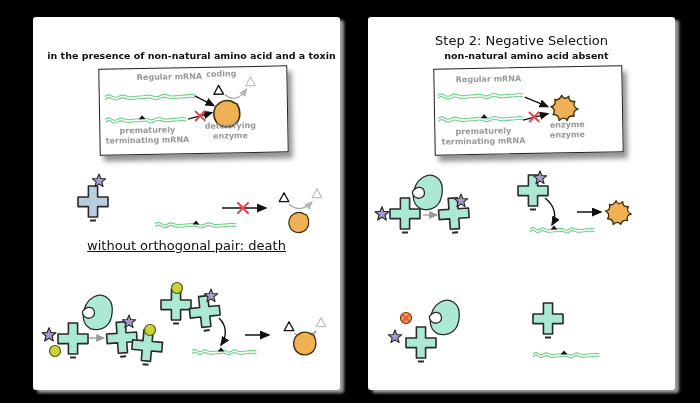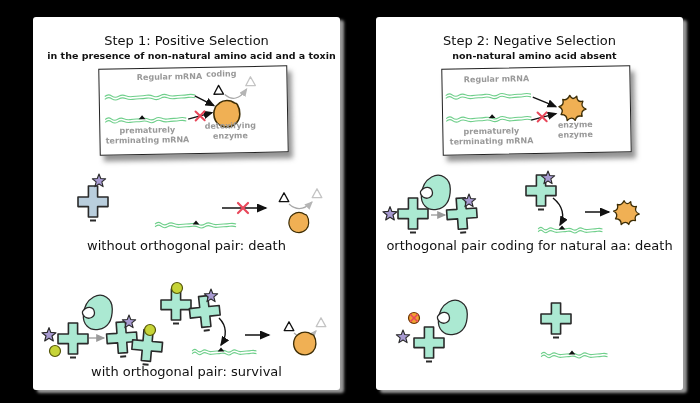--- a/index.html
+++ b/index.html
@@ -1,24 +1,24 @@
 <!DOCTYPE html>
 <html><head>
 <meta charset="utf-8">
 <style>
   html,body{margin:0;padding:0;}
   body{width:700px;height:403px;background:#000;position:relative;overflow:hidden;
        font-family:"DejaVu Sans", sans-serif;}
   .panel{position:absolute;top:17px;width:307px;height:373px;background:#fff;
          border-radius:3px;box-shadow:4px 3px 3px #9a9a9a;}
   #panel1{left:33px}
-  #panel2{left:376px}
+  #panel2{left:368px}
   .title{position:absolute;left:0;right:0;top:16px;text-align:center;font-size:13px;color:#111;}
   .subtitle{position:absolute;left:0;right:0;top:33px;text-align:center;font-size:9.5px;font-weight:bold;color:#111;margin-left:10px;}
-  .caption{position:absolute;left:0;right:0;text-align:center;font-size:13px;color:#111;}
+  .caption{position:absolute;left:0;right:0;text-align:center;font-size:13px;color:#111;text-decoration:underline;}
   .cap-mid{top:221px}
   .cap-bot{top:347px}
   .shapes{position:absolute;left:0;top:0;width:307px;height:373px;}
   .inset{position:absolute;left:66px;top:50px;width:187px;height:85px;background:#fff;
          border:1px solid #222;box-shadow:4px 6px 5px rgba(60,60,60,.55);transform:rotate(-1deg);}
   .inset svg{position:absolute;left:0;top:0;}
   .lbl{position:absolute;font-size:8px;font-weight:bold;color:#999;text-align:center;line-height:10px;}
   .lbl span{display:block;}
 </style>
 </head>
@@ -56,21 +56,20 @@
   <g id="mrna" fill="none" stroke-width="1.1">
     <path d="M0,0 Q4,-3 8,-0.5 T16,0 T24,-0.5 T32,0.5 T40,0 T48,-0.5 T56,0.5 T64,0 T72,-0.5 T80,0.5 T88,0 T96,-0.5 T104,0"></path>
     <path d="M0,0 Q4,-3 8,-0.5 T16,0 T24,-0.5 T32,0.5 T40,0 T48,-0.5 T56,0.5 T64,0 T72,-0.5 T80,0.5 T88,0 T96,-0.5 T104,0" transform="translate(0,2.8)"></path>
   </g>
   <path id="stopmark" d="M-3.4,1.4 L0,-2.6 L3.4,1.4 Z" fill="#111"></path>
 </svg>
 
 <div>
 
   <section class="panel" id="panel1">
-    <div class="title">Step 1: Positive Selection</div>
     <div class="subtitle">in the presence of non-natural amino acid and a toxin</div>
 
     <svg class="shapes" width="307" height="373">
 
       <use href="#trna" transform="translate(60,187)" stroke="#2a2a2a" fill="#b9cedd"></use>
       <use href="#star" transform="translate(66,164)" stroke="#2a2a2a" fill="#a79ad1"></use>
       <use href="#mrna" transform="translate(122,207) scale(0.78,1)" stroke="#6fcf8b"></use>
       <use href="#stopmark" transform="translate(163,206)"></use>
       <line x1="189" y1="191" x2="233" y2="191" stroke="#111" stroke-width="1.5" marker-end="url(#mk-k)"></line>
       <use href="#xmark" transform="translate(210,191)" stroke="#e8475a"></use>
@@ -121,21 +120,20 @@
         <span>detoxifying</span>
         <span>enzyme</span>
       </div>
       <div class="lbl" style="left:0px;top:57px;width:94px">
         <span>prematurely</span>
         <span>terminating mRNA</span>
       </div>
     </div>
 
     <div class="caption cap-mid">without orthogonal pair: death</div>
-    <div class="caption cap-bot">with orthogonal pair: survival</div>
   </section>
 
   <section class="panel" id="panel2">
     <div class="title">Step 2: Negative Selection</div>
     <div class="subtitle">non-natural amino acid absent</div>
 
     <svg class="shapes" width="307" height="373">
 
       <use href="#star" transform="translate(14,197) scale(1.05)" stroke="#2a2a2a" fill="#a79ad1"></use>
       <use href="#trna" transform="translate(37,199)" stroke="#2a2a2a" fill="#abe9d2"></use>
@@ -175,16 +173,15 @@
       <div class="lbl" style="left:110px;top:53px;width:44px">
         <span>enzyme</span>
         <span>enzyme</span>
       </div>
       <div class="lbl" style="left:6px;top:58px;width:84px">
         <span>prematurely</span>
         <span>terminating mRNA</span>
       </div>
     </div>
 
-    <div class="caption cap-mid">orthogonal pair coding for natural aa: death</div>
   </section>
 
 </div>
 
 </body></html>

